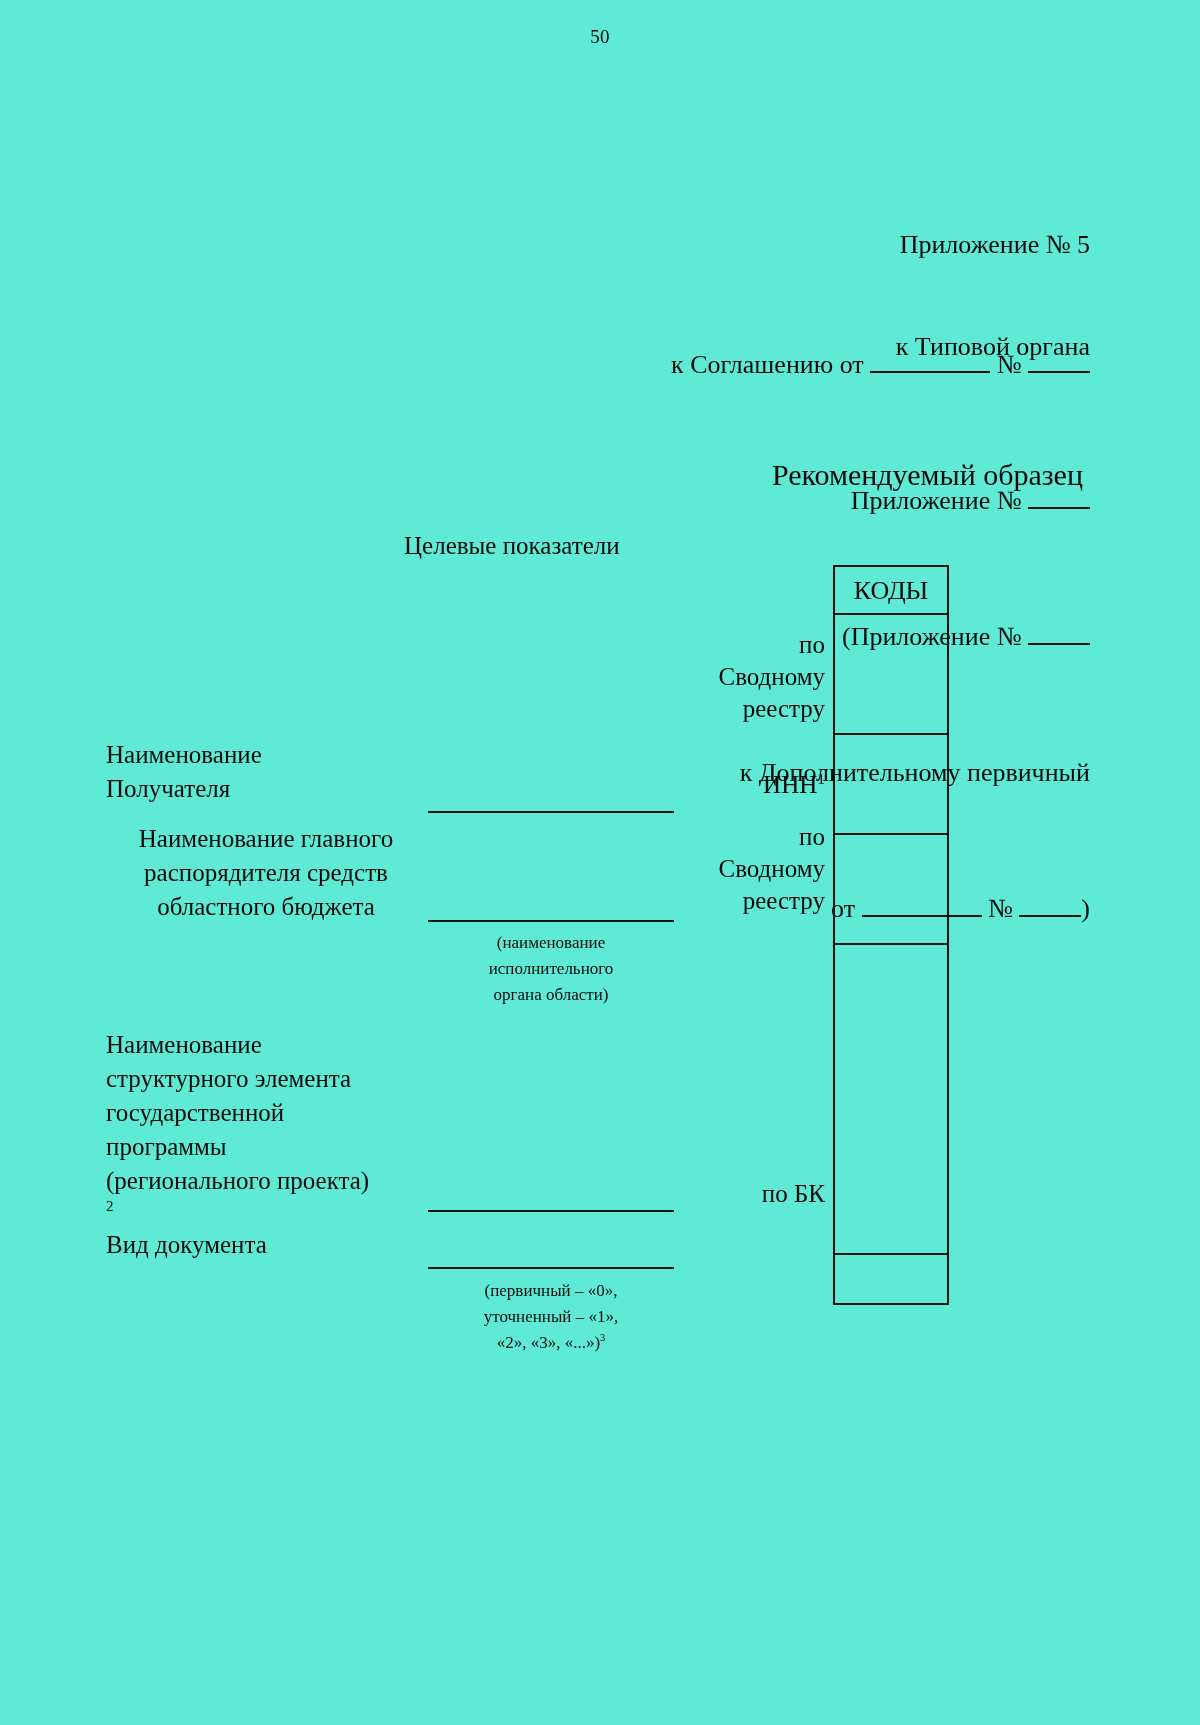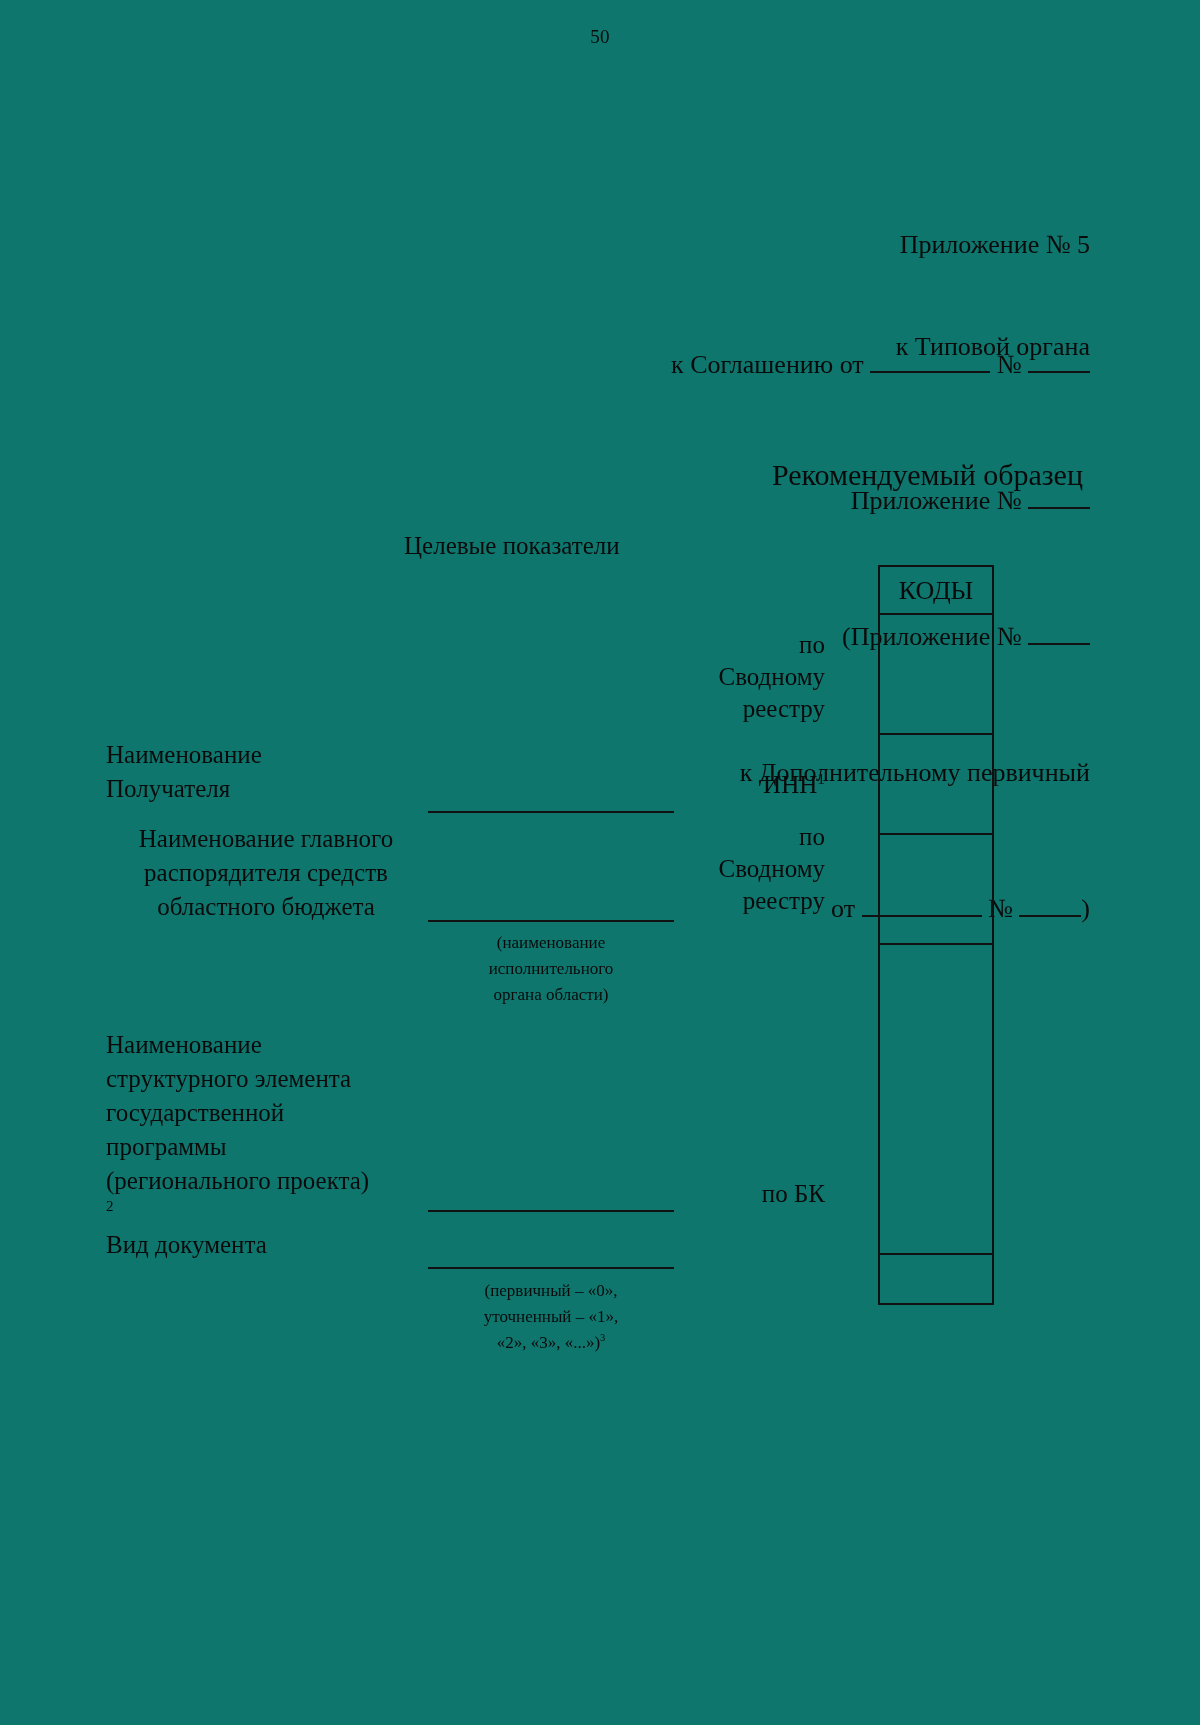--- a/index.html
+++ b/index.html
@@ -10,21 +10,21 @@
   }
   body {
     font-family: "Liberation Serif", "DejaVu Serif", serif;
     color: #0a0a0a;
   }
   .page {
     position: relative;
     width: 1200px;
     height: 1725px;
     margin: 0 auto;
-    background: #0f766e;
+    background: #5eead4;
     overflow: hidden;
   }
 
   
   .page-number {
     position: absolute;
     top: 26px;
     left: 0;
     width: 1200px;
     text-align: center;
@@ -66,21 +66,20 @@
 
   
   .codes-table {
     position: absolute;
     left: 833px;
     top: 565px;
     width: 112px;
     border-left: 2px solid #111;
     border-right: 2px solid #111;
     border-top: 2px solid #111;
-    margin-left: 45px;
   }
   .codes-row {
     border-bottom: 2px solid #111;
     box-sizing: border-box;
   }
   .codes-head {
     height: 48px;
     line-height: 48px;
     text-align: center;
     font-size: 26px;

